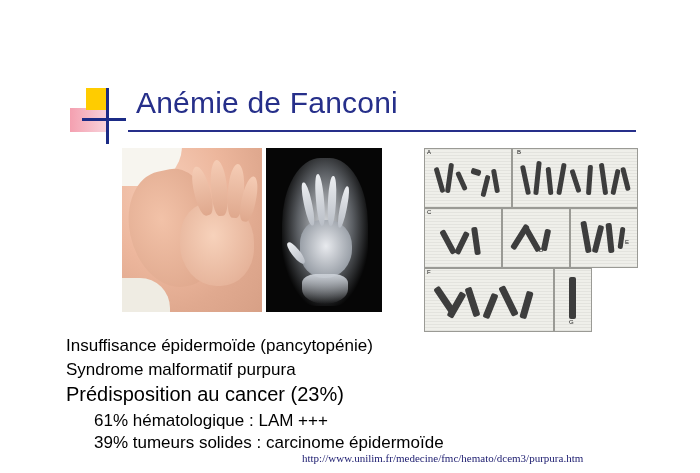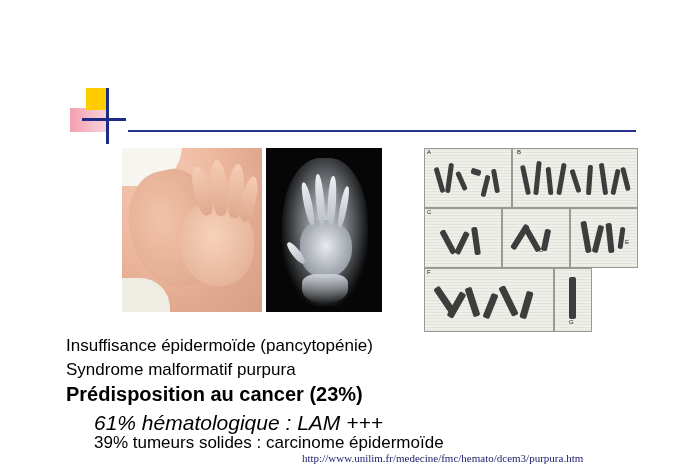--- a/index.html
+++ b/index.html
@@ -199,22 +199,22 @@
     top: 332px;
     width: 700px;
   }
   .line {
     color: #000000;
     font-family: "Liberation Sans", sans-serif;
     white-space: nowrap;
   }
   .l1 { position: absolute; left: 66px; top: 4px;  font-size: 17px; }
   .l2 { position: absolute; left: 66px; top: 28px; font-size: 17px; }
-  .l3 { position: absolute; left: 66px; top: 51px; font-size: 20px; font-weight: bold; }
-  .l4 { position: absolute; left: 94px; top: 79px; font-size: 21px; font-style: italic; }
+  .l3 { position: absolute; left: 66px; top: 51px; font-size: 20px; }
+  .l4 { position: absolute; left: 94px; top: 79px; font-size: 17px; }
   .l5 { position: absolute; left: 94px; top: 101px; font-size: 17px; text-align: right; }
 
   .url-line {
     position: absolute;
     left: 302px;
     top: 452px;
     font-size: 11px;
     color: #1a1a6e;
     font-family: Liberation Serif, serif;
     white-space: nowrap;
@@ -225,20 +225,21 @@
 
 <div class="slide">
 
   <div class="title-deco">
     <div class="deco-pink"></div>
     <div class="deco-yellow"></div>
     <div class="deco-vline"></div>
     <div class="deco-hline"></div>
   </div>
 
+  <div class="slide-title">Anémie de Fanconi</div>
   <div class="title-rule"></div>
 
   <div class="img-hand-photo">
     <div class="hp-bg"></div>
     <div class="hp-white-tl"></div>
     <div class="hp-white-bl"></div>
     <div class="hp-arm"></div>
     <div class="hp-palm"></div>
     <div class="hp-finger hp-f1"></div>
     <div class="hp-finger hp-f2"></div>

